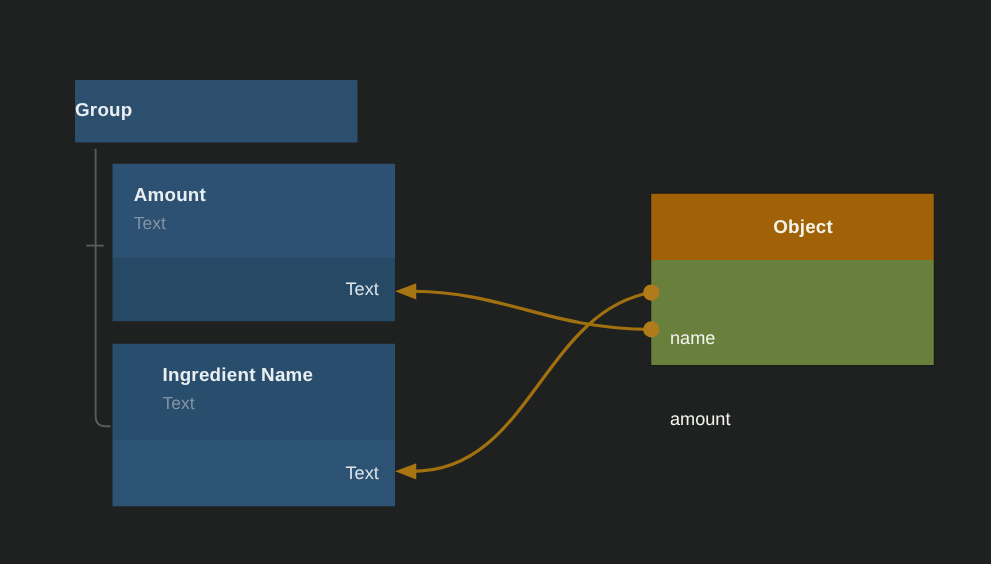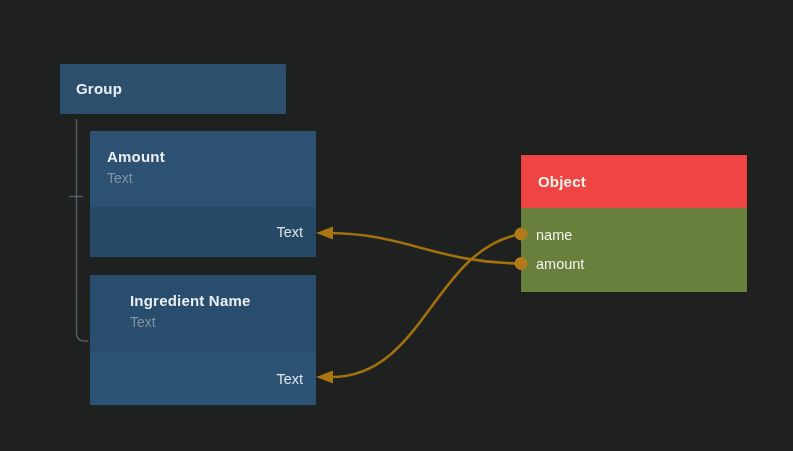--- a/index.html
+++ b/index.html
@@ -12,42 +12,42 @@
   .node{position:absolute;border-radius:1px;}
   .node-title{
     font-size:15px;font-weight:600;color:#e9eef2;letter-spacing:0.2px;
     line-height:20px;
   }
   .node-subtitle{
     font-size:14px;font-weight:400;color:#8293a3;line-height:19px;margin-top:2px;
   }
   
   .group-node{left:60px;top:64px;width:226px;height:50px;display:flex;align-items:center;}
-  .group-node .node-title{padding-left:16px;}
+  .group-node .node-title{}
   
   .amount-node{left:90px;top:131px;width:226px;height:126px;}
   .ingredient-node{left:90px;top:275px;width:226px;height:130px;}
   .node-header{padding:16px 17px 0 17px;box-sizing:border-box;}
   .amount-node .node-header{height:76px;}
   .ingredient-node .node-header{height:77px;padding-left:40px;}
   .port-row{
     display:flex;align-items:center;justify-content:flex-end;
     padding-right:13px;box-sizing:border-box;
   }
   .amount-node .port-row{height:50px;}
   .ingredient-node .port-row{height:53px;}
   .port-label{font-size:14.5px;color:#dce3e9;}
   
   .object-node{left:521px;top:155px;width:226px;height:137px;box-shadow:0 0 0 1px rgba(0,0,0,0.18);}
   .object-header{height:53px;display:flex;align-items:center;box-sizing:border-box;}
   .object-header .node-title{padding-left:17px;color:#f0f3ea;}
   .object-body{height:84px;box-sizing:border-box;padding-top:12px;}
   .field-row{
     height:29px;display:flex;align-items:center;padding-left:15px;
-    font-size:14.5px;color:#f2f4ee;
+    font-size:14.5px;color:#f2f4ee;margin-top:36px;
   }
 </style>
 </head>
 <body>
 
 <div class="canvas" style="background-color: rgb(31, 32, 32);">
 
   <svg class="layer">
     <path d="M76.5,119 L76.5,333 Q76.5,341 84.5,341 L88.5,341" fill="none" stroke-width="1.5" stroke="#565b60"></path>
     <path d="M69,196.5 L83,196.5" fill="none" stroke-width="1.5" stroke="#565b60"></path>
@@ -71,21 +71,21 @@
     <div class="node-header" style="background-color: rgb(41, 77, 108);">
       <div class="node-title">Ingredient Name</div>
       <div class="node-subtitle">Text</div>
     </div>
     <div class="port-row" style="background-color: rgb(44, 83, 116);">
       <span class="port-label">Text</span>
     </div>
   </div>
 
   <div class="node object-node">
-    <div class="object-header" style="background-color: #ef4444;">
+    <div class="object-header" style="background-color: #a16207; justify-content: center;">
       <div class="node-title">Object</div>
     </div>
     <div class="object-body" style="background-color: rgb(105, 128, 60);">
       <div class="field-row">
         <span>name</span>
       </div>
       <div class="field-row">
         <span>amount</span>
       </div>
     </div>

